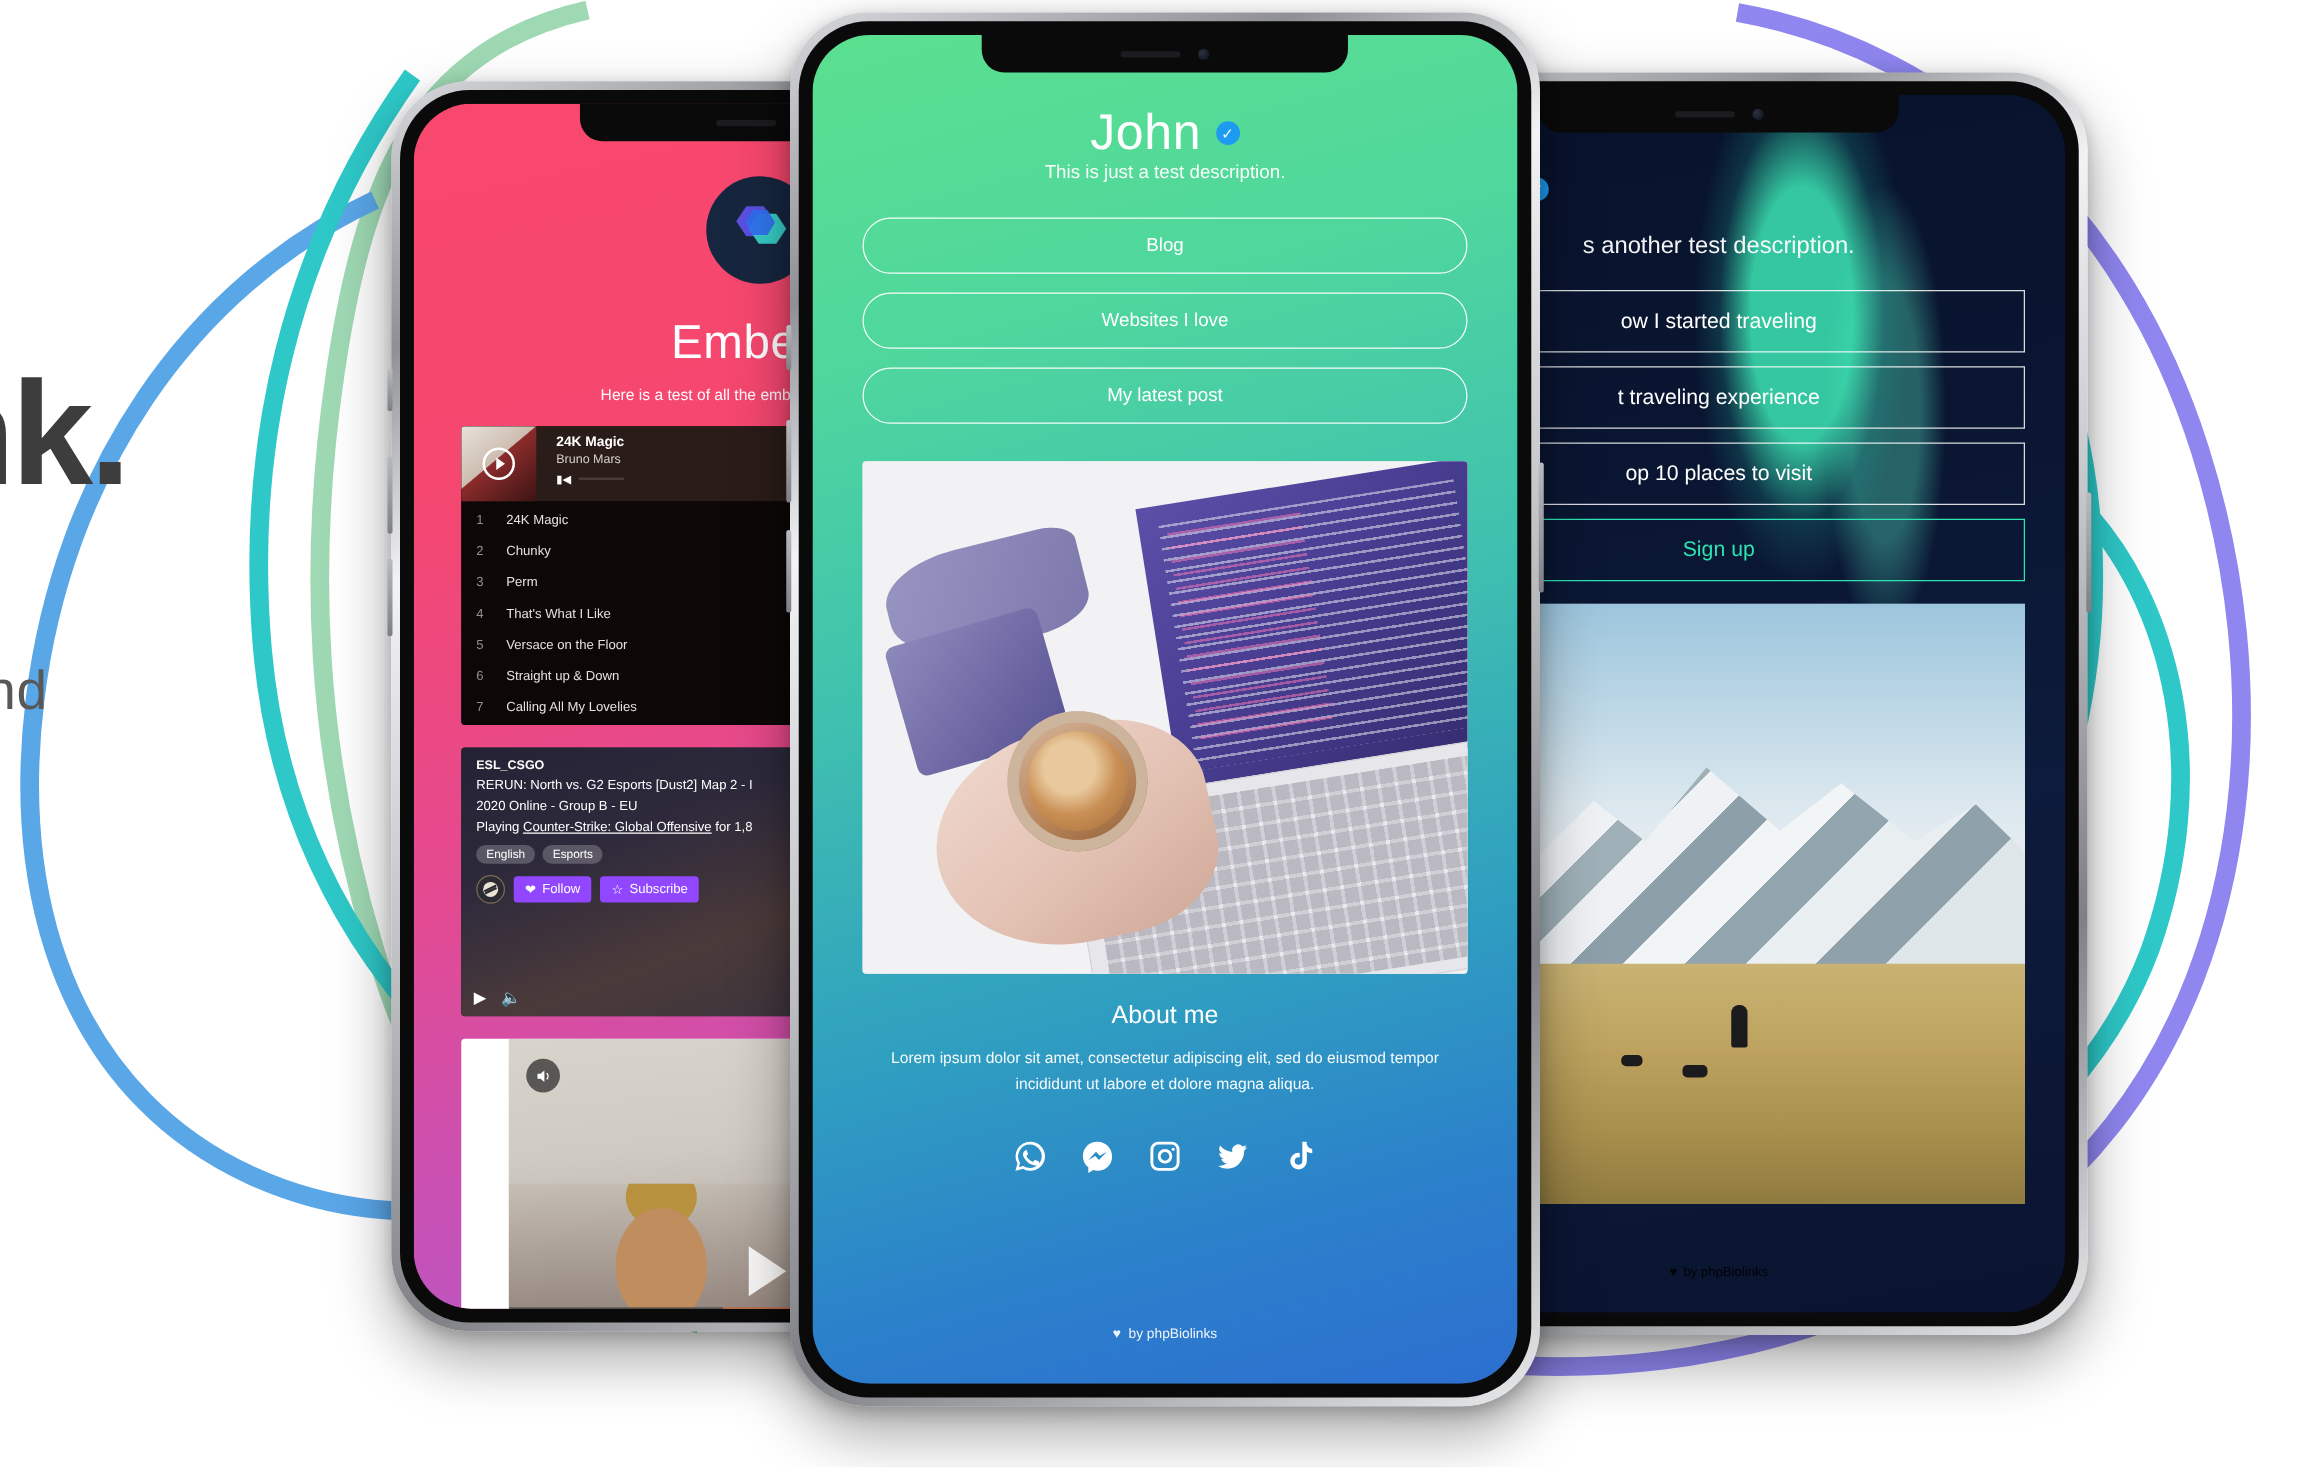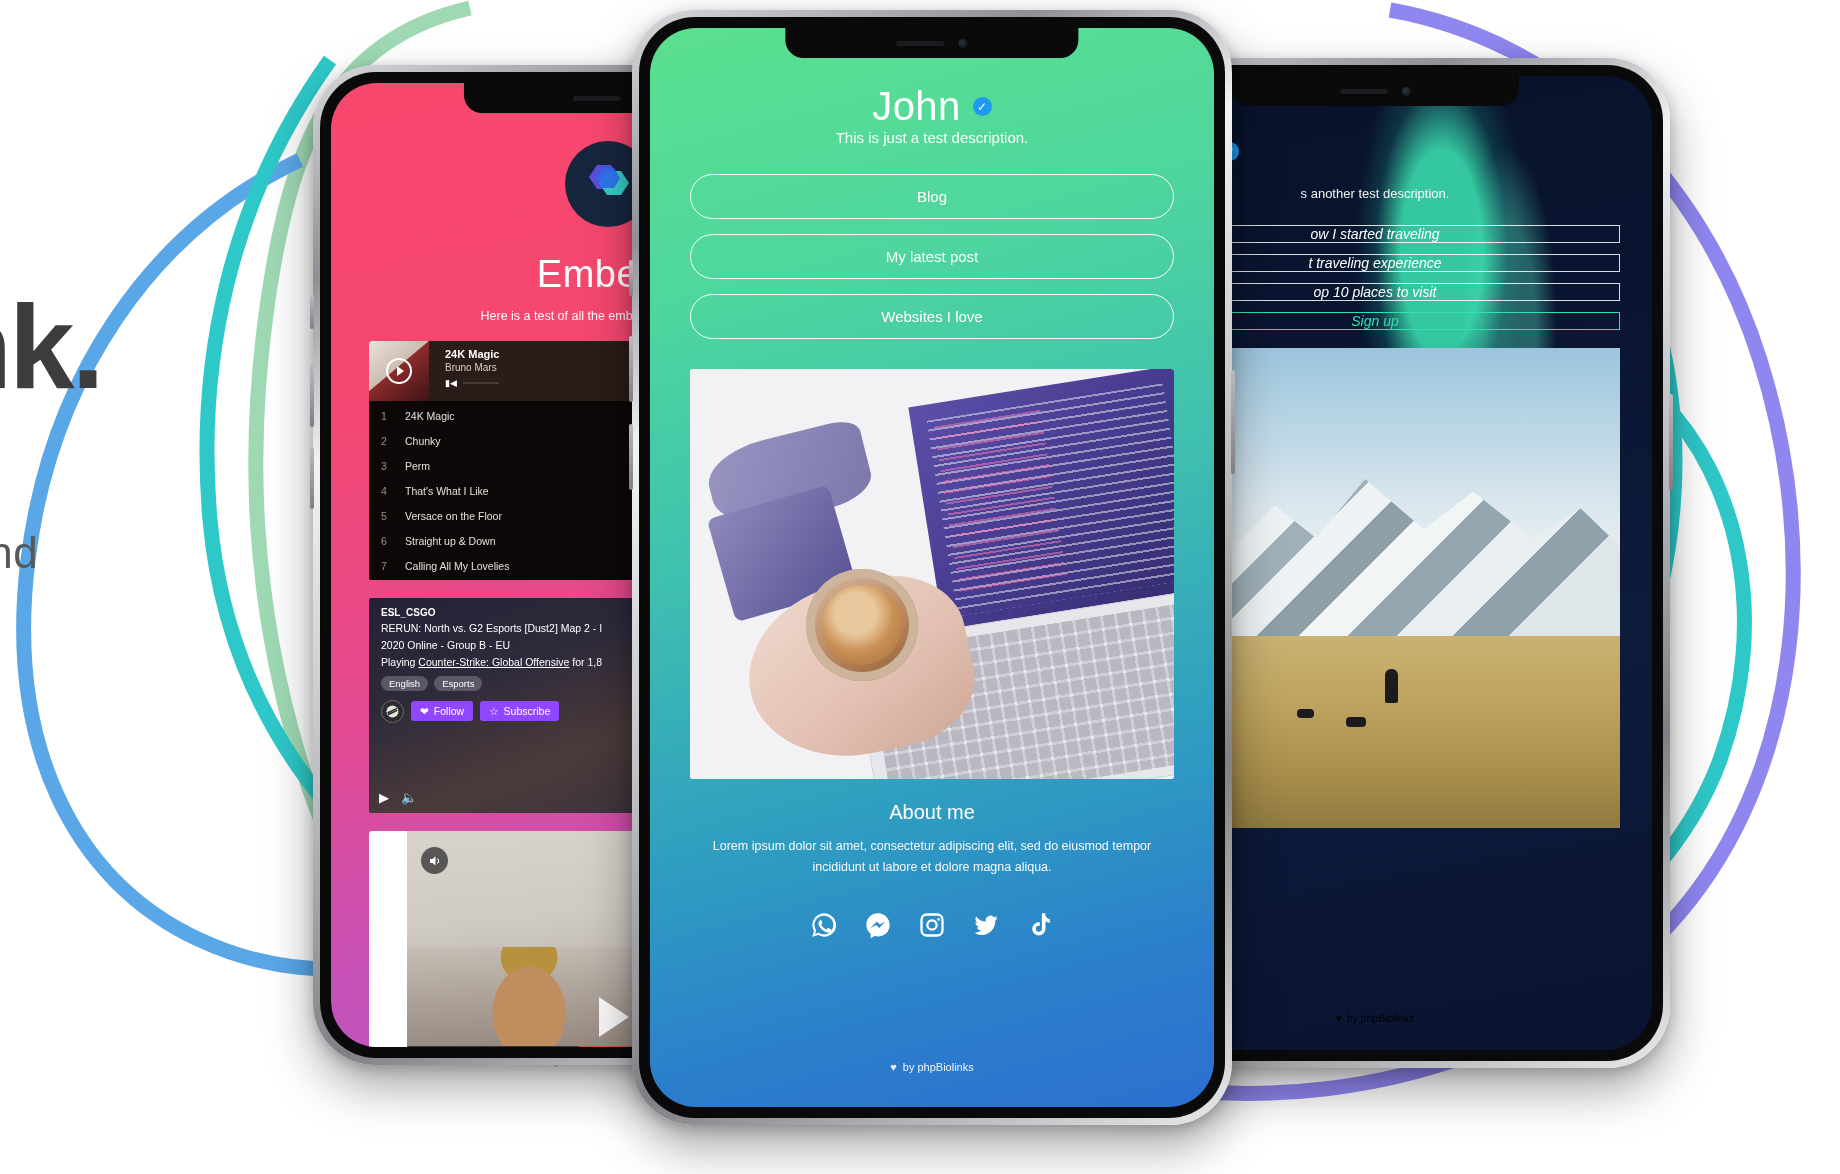--- a/index.html
+++ b/index.html
@@ -147,23 +147,23 @@
   
   .r-bg{ position:absolute; inset:0; background:#060a1c; }
   .r-aurora{ position:absolute; inset:0;
     background:
       radial-gradient(ellipse 120px 300px at 62% 18%, rgba(60,230,180,.85) 0 34%, rgba(30,150,140,.25) 55%, transparent 72%),
       radial-gradient(ellipse 70px 260px at 74% 26%, rgba(90,240,200,.35) 0 40%, transparent 70%),
       linear-gradient(170deg,#08122c 0%,#0a1632 35%,#0d1b3c 60%,#0a1430 100%); }
   .r-content{ position:absolute; inset:0; color:#fff; text-align:center; padding:54px 32px 0; }
   .r-name{ font-size:38px; font-weight:300; display:flex; align-items:center;
            justify-content:flex-start; gap:8px; }
-  .r-desc{ font-size:13px; margin-top:13px; opacity:.95; }
+  .r-desc{ font-size:19px; margin-top:13px; opacity:.95; }
   .r-btns{ margin-top:24px; display:flex; flex-direction:column; gap:11px; }
-  .r-btn{ border:1px solid rgba(255,255,255,.85); padding:0 6px; font-size:14px;font-style:italic; }
+  .r-btn{ border:1px solid rgba(255,255,255,.85); padding:14px 6px; font-size:17px; }
   .r-btn.accent{ border-color:#2de3b0; color:#2de3b0; }
   .r-img{ margin-top:18px; height:480px; overflow:hidden; position:relative;
           background:linear-gradient(180deg,#b9d6e6 0%,#cfe3ee 26%,#e8edf0 42%,#cbb97e 62%,#b9a35e 100%); }
   .r-sky{ position:absolute; left:0; right:0; top:0; height:34%;
           background:linear-gradient(180deg,#9cc5dd 0%,#c2dae7 60%,#dde8ee 100%); }
   .r-mtn{ position:absolute; left:0; right:0; top:22%; height:44%;
     background:
       linear-gradient(135deg, transparent 0 28%, #eef2f4 28% 33%, #9fb0b8 33% 38%, #eef2f4 38% 44%, #8da0aa 44% 50%, #f2f5f6 50% 57%, #93a5ae 57% 64%, #e9eef0 64% 72%, #8fa2ab 72% 80%, #dfe6ea 80% 100%);
     clip-path: polygon(0 58%, 9% 34%, 18% 48%, 27% 20%, 38% 40%, 48% 12%, 60% 36%, 70% 18%, 82% 40%, 92% 26%, 100% 44%, 100% 100%, 0 100%); }
   .r-ground{ position:absolute; left:0; right:0; bottom:0; height:40%;
@@ -410,22 +410,22 @@
         <div class="c-content">
 
           <div class="c-name">
             <span>John</span>
             <span class="verified">✓</span>
           </div>
           <div class="c-desc">This is just a test description.</div>
 
           <div class="c-btns">
             <div class="c-btn">Blog</div>
+            <div class="c-btn">Websites I love</div>
             <div class="c-btn">My latest post</div>
-            <div class="c-btn">Websites I love</div>
           </div>
 
           <div class="c-img">
             <div class="ci-desk"></div>
             <div class="ci-screen">
               <div class="ci-code"></div>
               <div class="ci-code2"></div>
             </div>
             <div class="ci-kb">
               <div class="ci-keys"></div>

